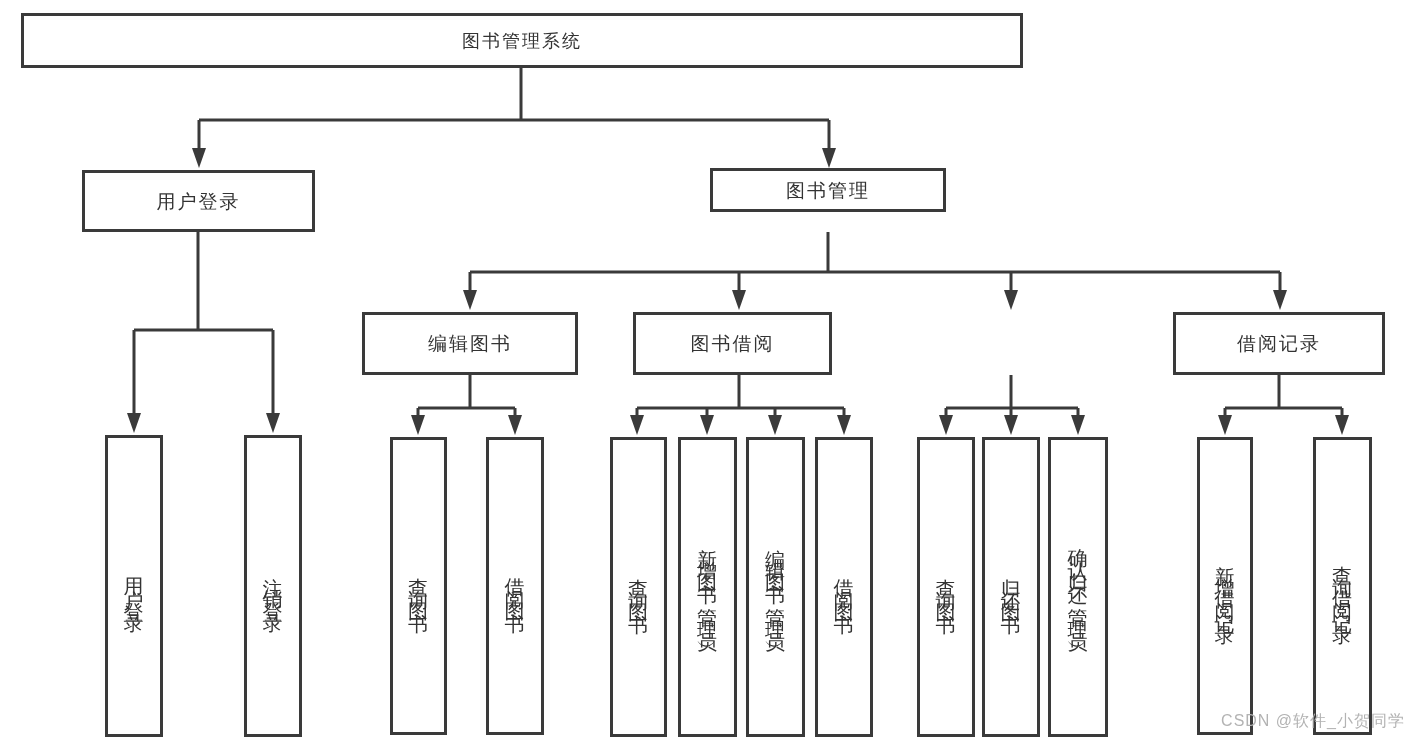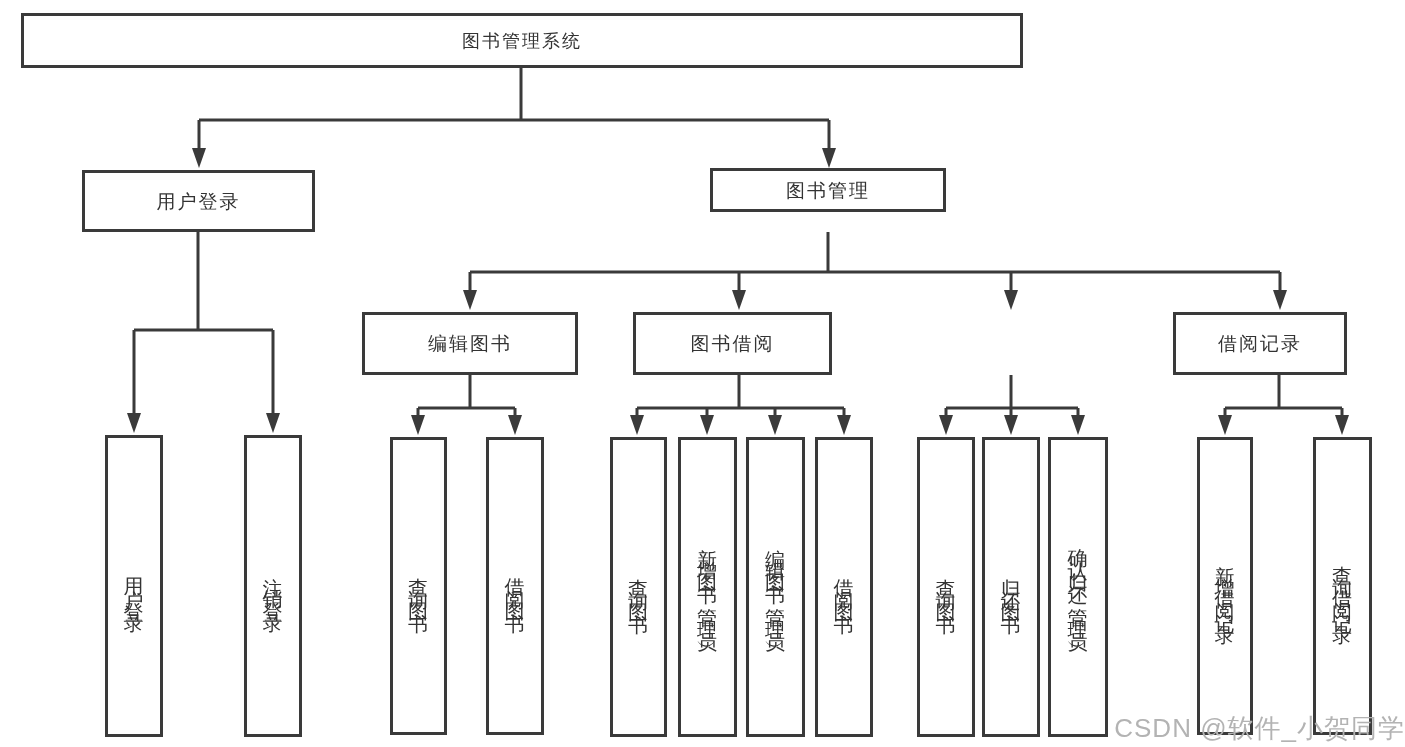--- a/index.html
+++ b/index.html
@@ -57,21 +57,21 @@
     text-orientation: mixed;
     font-size: 20px;
     line-height: 1;
     letter-spacing: 12px;
     white-space: nowrap;
   }
   .watermark {
     position: absolute;
     right: 8px;
     top: 711px;
-    font-size: 26px;
+    font-size: 16px;
     color: #b3b3b3;
     letter-spacing: 1px;
     z-index: 5;
     white-space: nowrap;
     margin-left: 40px;
   }
 </style>
 </head>
 <body>
 
@@ -130,21 +130,21 @@
   <div class="node v" style="left:244px;top:435px;width:58px;height:302px">
     <span>注销登录</span>
   </div>
 
   <div class="node h" style="left:362px;top:312px;width:216px;height:63px">
     <span>编辑图书</span>
   </div>
   <div class="node h" style="left:633px;top:312px;width:199px;height:63px">
     <span>图书借阅</span>
   </div>
-  <div class="node h" style="left:1173px;top:312px;width:174px;height:63px">
+  <div class="node h" style="left:1173px;top:312px;width:212px;height:63px">
     <span>借阅记录</span>
   </div>
 
   <div class="node v" style="left:390px;top:437px;width:57px;height:298px">
     <span>查询图书</span>
   </div>
   <div class="node v" style="left:486px;top:437px;width:58px;height:298px">
     <span>借阅图书</span>
   </div>
 

